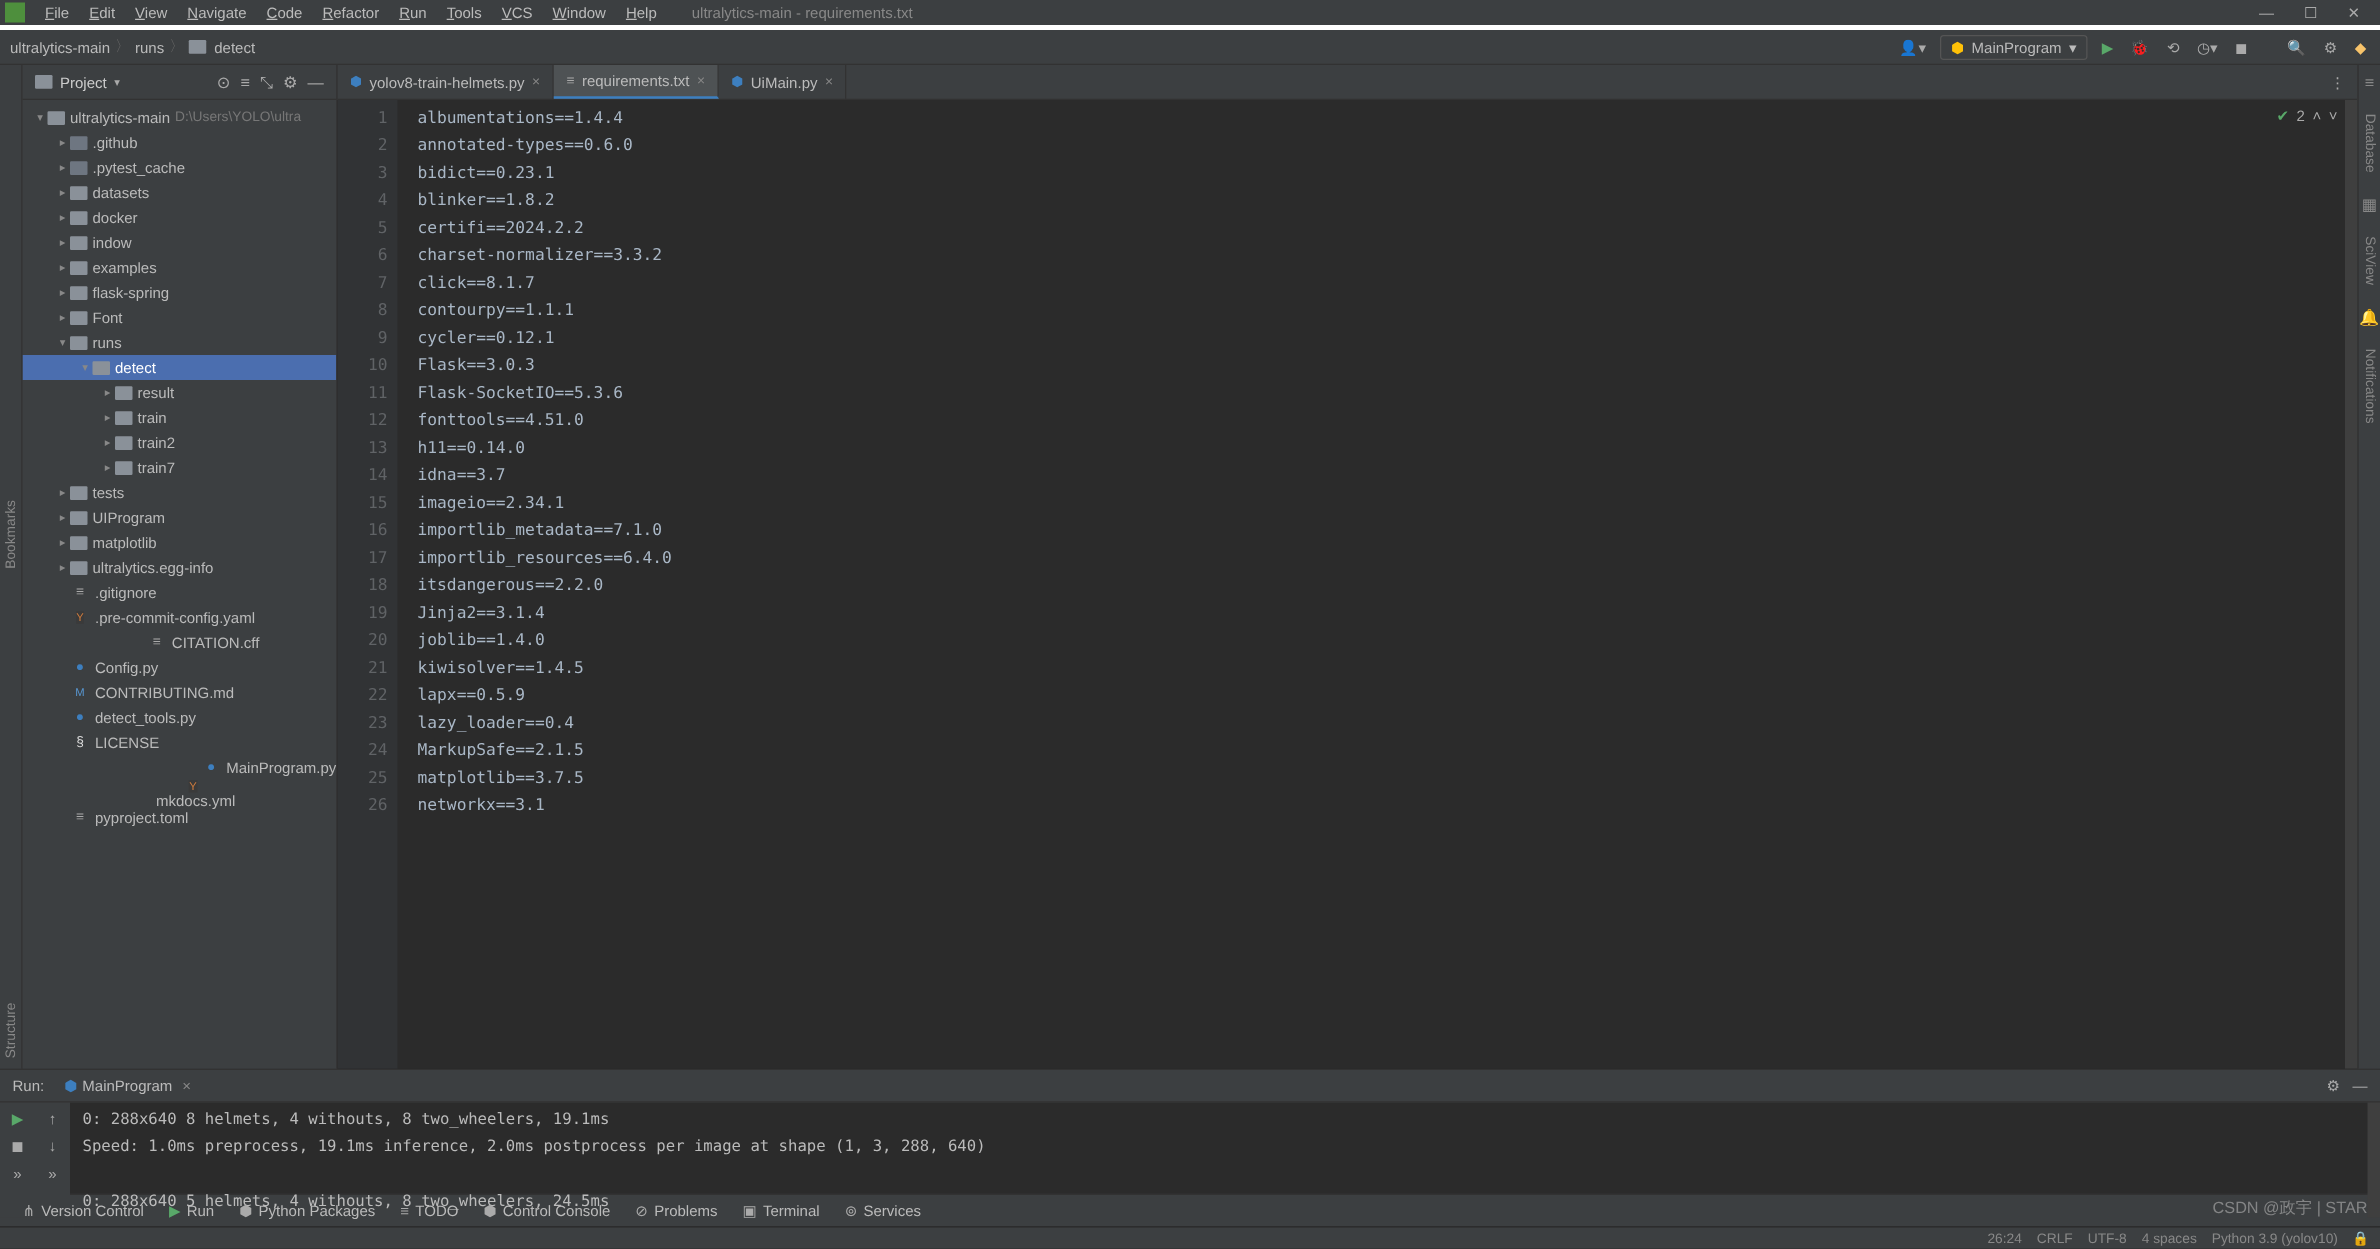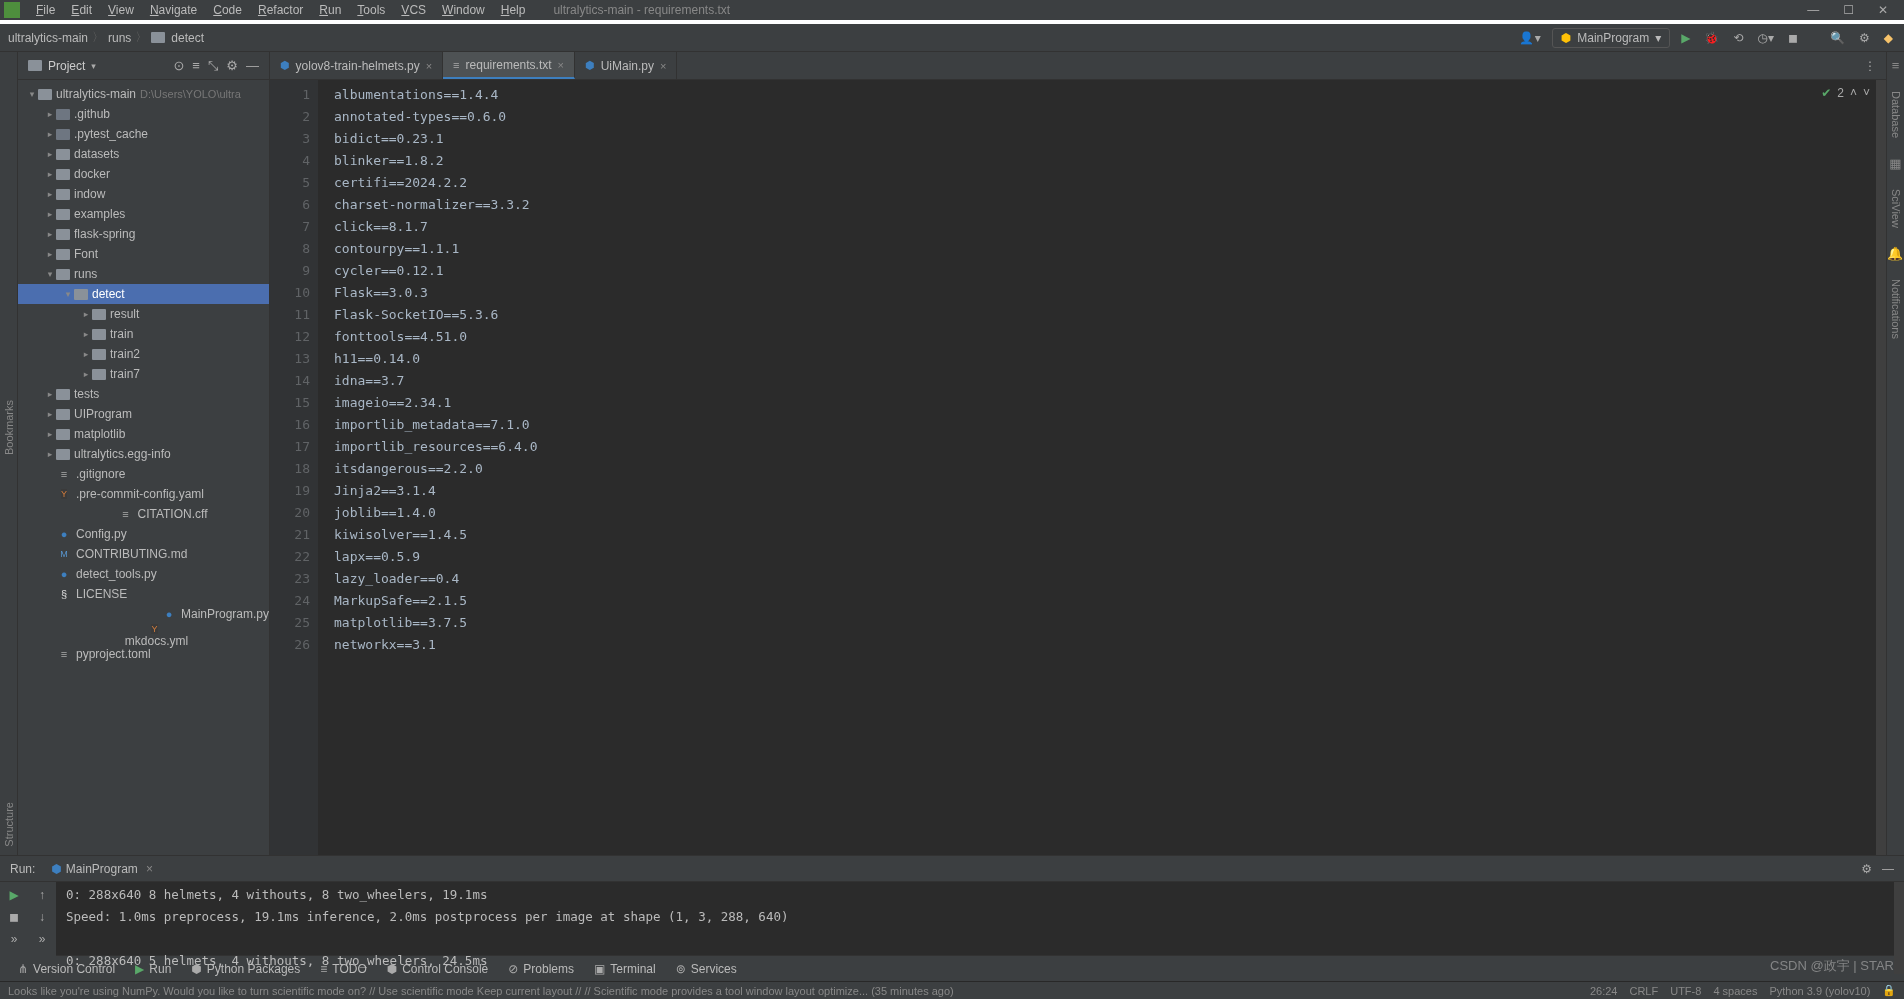--- a/index.html
+++ b/index.html
@@ -446,21 +446,20 @@
       <span>Terminal</span>
     </div>
     <div class="btab">
       <span class="ico svc">⊚</span>
       <span>Services</span>
     </div>
     <div class="spacer"></div>
   </div>
 
 <div class="statusbar">
-  <span class="msg">Looks like you're using NumPy. Would you like to turn scientific mode on? // Use scientific mode    Keep current layout  // // Scientific mode provides a tool window layout optimize... (35 minutes ago)</span>
   <div class="spacer"></div>
   <span class="sitem">26:24</span>
   <span class="sitem">CRLF</span>
   <span class="sitem">UTF-8</span>
   <span class="sitem">4 spaces</span>
   <span class="sitem">Python 3.9 (yolov10)</span>
   <span class="sitem">🔒</span>
 </div>
 
 <div class="watermark">CSDN @政宇 | STAR</div>

